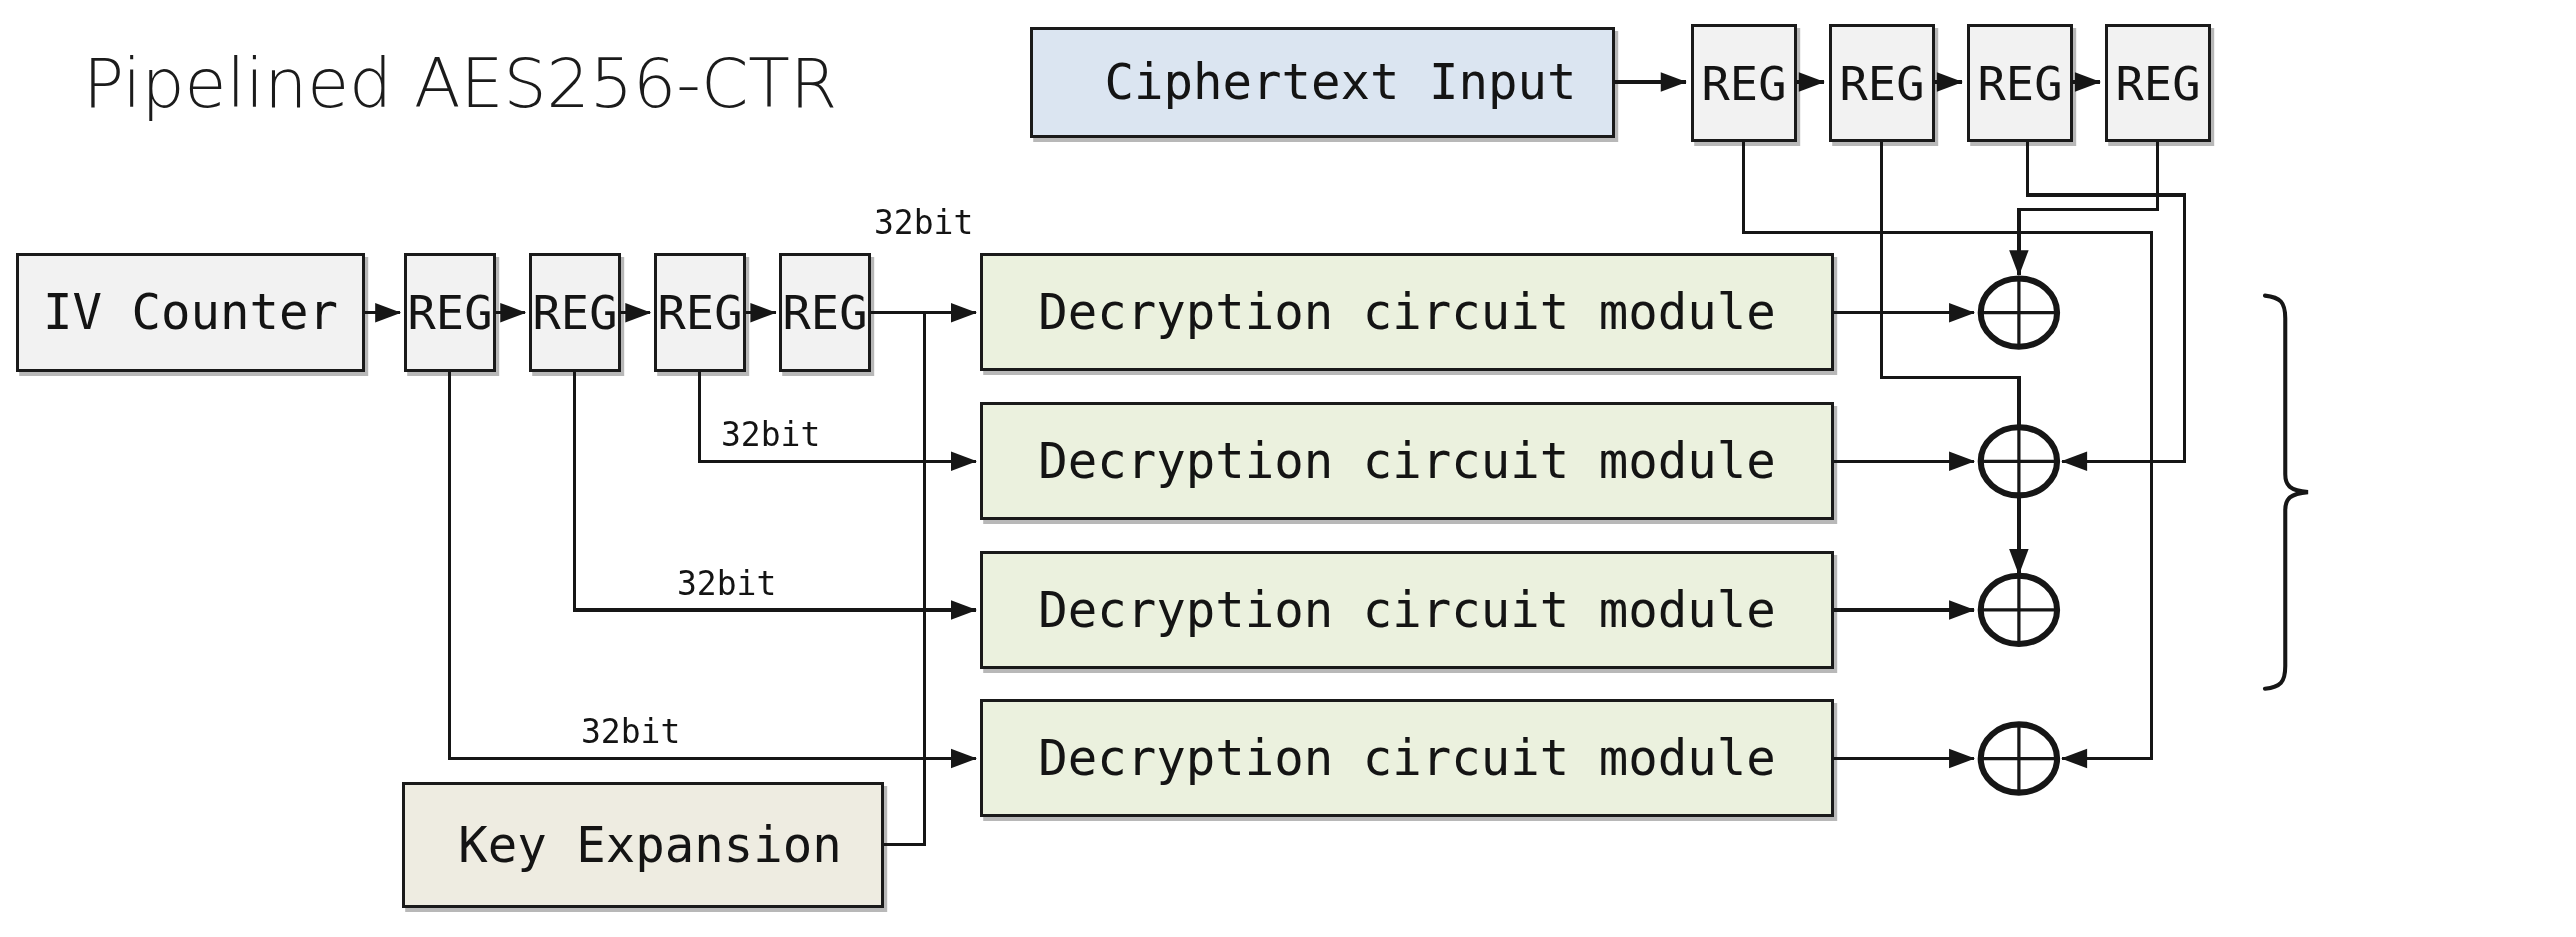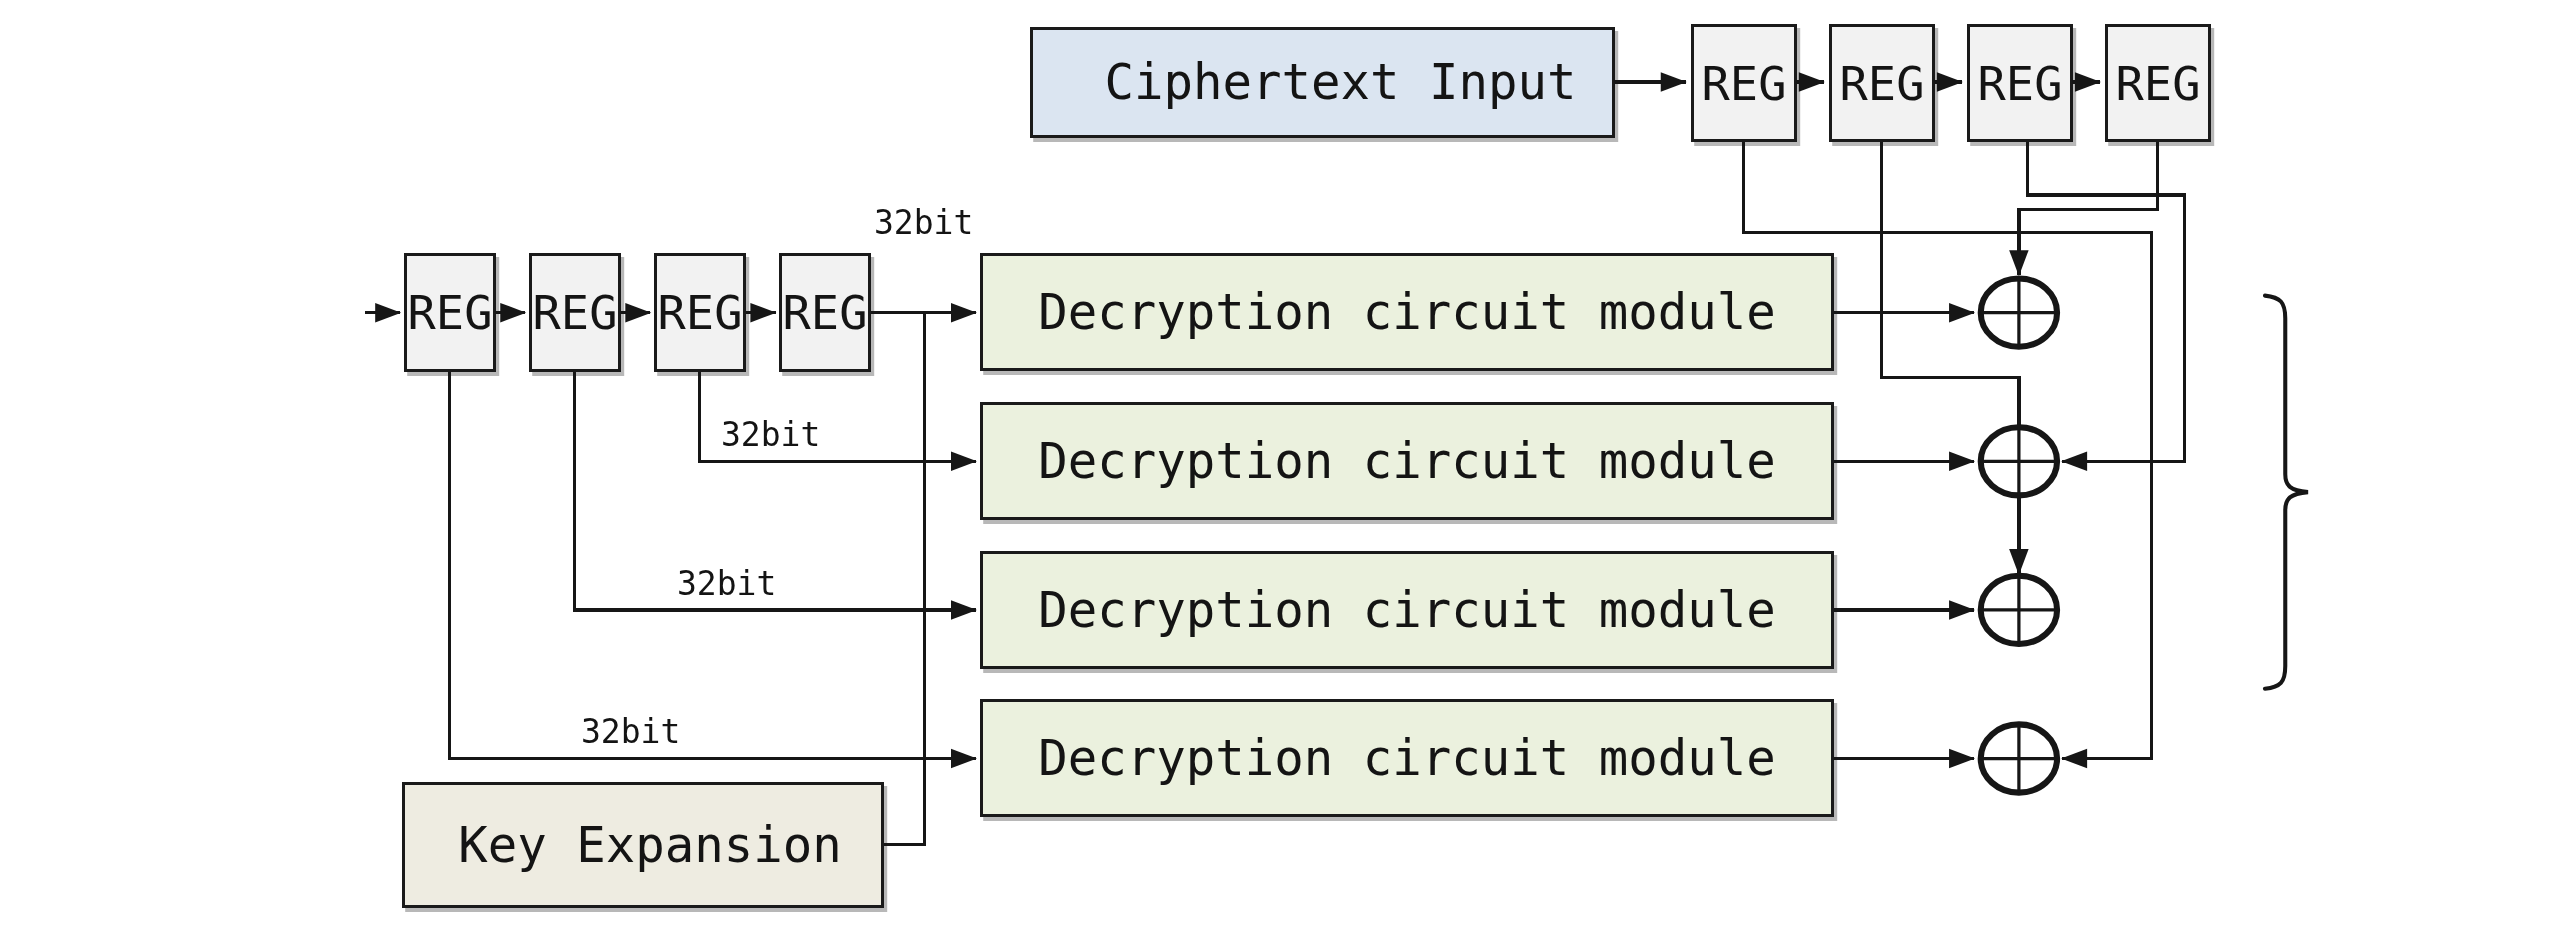--- a/index.html
+++ b/index.html
@@ -40,28 +40,30 @@
   }
   svg.wires{position:absolute;left:0;top:0;pointer-events:none;}
   .w{stroke:var(--wire);stroke-width:4;fill:none;}
   .xr{stroke:var(--wire);fill:#ffffff;}
 </style>
 </head>
 <body>
 
 <div id="stage">
 
+  <div class="title">Pipelined AES256-CTR</div>
 
   <div class="box blue" style="left:1030px;top:27px;width:585px;height:111px;padding-left:36px;">Ciphertext Input</div>
 
   <div class="box gray reg" style="left:1691px;top:24px;width:106px;height:118px;">REG</div>
   <div class="box gray reg" style="left:1829px;top:24px;width:106px;height:118px;">REG</div>
   <div class="box gray reg" style="left:1967px;top:24px;width:106px;height:118px;">REG</div>
   <div class="box gray reg" style="left:2105px;top:24px;width:106px;height:118px;">REG</div>
 
+  <div class="box gray" style="left:16px;top:253px;width:349px;height:119px;">IV Counter</div>
 
   <div class="box gray reg" style="left:404px;top:253px;width:92px;height:119px;">REG</div>
   <div class="box gray reg" style="left:529px;top:253px;width:92px;height:119px;">REG</div>
   <div class="box gray reg" style="left:654px;top:253px;width:92px;height:119px;">REG</div>
   <div class="box gray reg" style="left:779px;top:253px;width:92px;height:119px;">REG</div>
 
   <div class="box green" style="left:980px;top:253px;width:854px;height:118px;">Decryption circuit module</div>
   <div class="box green" style="left:980px;top:402px;width:854px;height:118px;">Decryption circuit module</div>
   <div class="box green" style="left:980px;top:551px;width:854px;height:118px;">Decryption circuit module</div>
   <div class="box green" style="left:980px;top:699px;width:854px;height:118px;">Decryption circuit module</div>

